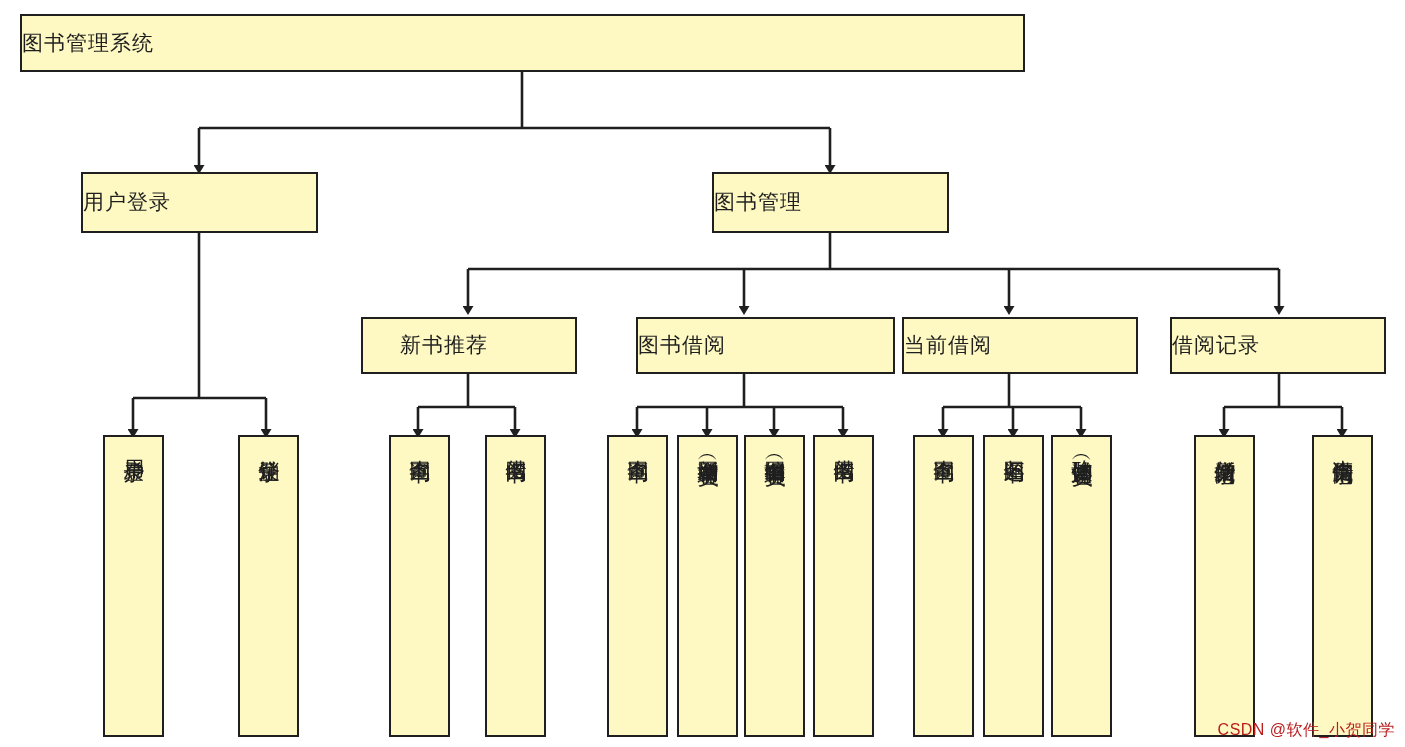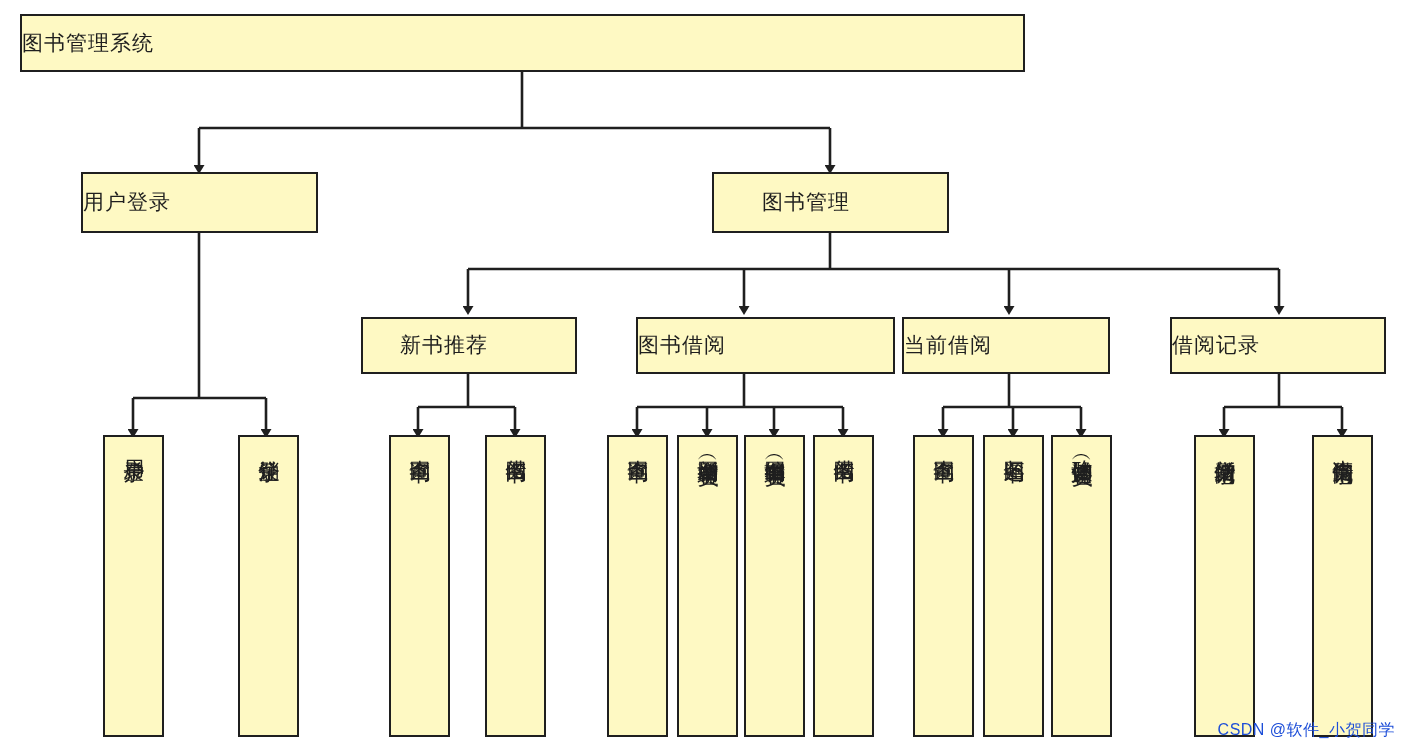--- a/index.html
+++ b/index.html
@@ -53,21 +53,21 @@
     top: 0;
     width: 1405px;
     height: 747px;
     pointer-events: none;
   }
   .watermark {
     position: absolute;
     right: 10px;
     bottom: 6px;
     font-size: 16px;
-    color: #1d4ed8;
+    color: #b91c1c;
     letter-spacing: 0.5px;
     white-space: nowrap;
   }
 </style>
 </head>
 <body>
 
 <div id="canvas">
 
   <svg id="wires" viewBox="0 0 1405 747" xmlns="http://www.w3.org/2000/svg">
@@ -122,31 +122,31 @@
     </g>
   </svg>
 
   <div class="node h root" style="left:20px; top:14px; width:1005px; height:58px;">
     <span class="lbl">图书管理系统</span>
   </div>
 
   <div class="node h" style="left:81px; top:172px; width:237px; height:61px;">
     <span class="lbl">用户登录</span>
   </div>
-  <div class="node h" style="left:712px; top:172px; width:237px; height:61px;padding-left:48px;">
+  <div class="node h" style="left:712px; top:172px; width:237px; height:61px;">
     <span class="lbl">图书管理</span>
   </div>
 
   <div class="node h" style="left:361px; top:317px; width:216px; height:57px;padding-left:37px;">
     <span class="lbl">新书推荐</span>
   </div>
   <div class="node h" style="left:636px; top:317px; width:259px; height:57px;">
     <span class="lbl">图书借阅</span>
   </div>
-  <div class="node h" style="left:902px; top:317px; width:208px; height:57px;">
+  <div class="node h" style="left:902px; top:317px; width:236px; height:57px;">
     <span class="lbl">当前借阅</span>
   </div>
   <div class="node h" style="left:1170px; top:317px; width:216px; height:57px;">
     <span class="lbl">借阅记录</span>
   </div>
 
   <div class="node v" style="left:103px; top:435px; width:61px; height:302px;">
     <span class="lbl">用户登录</span>
   </div>
   <div class="node v" style="left:238px; top:435px; width:61px; height:302px;">

